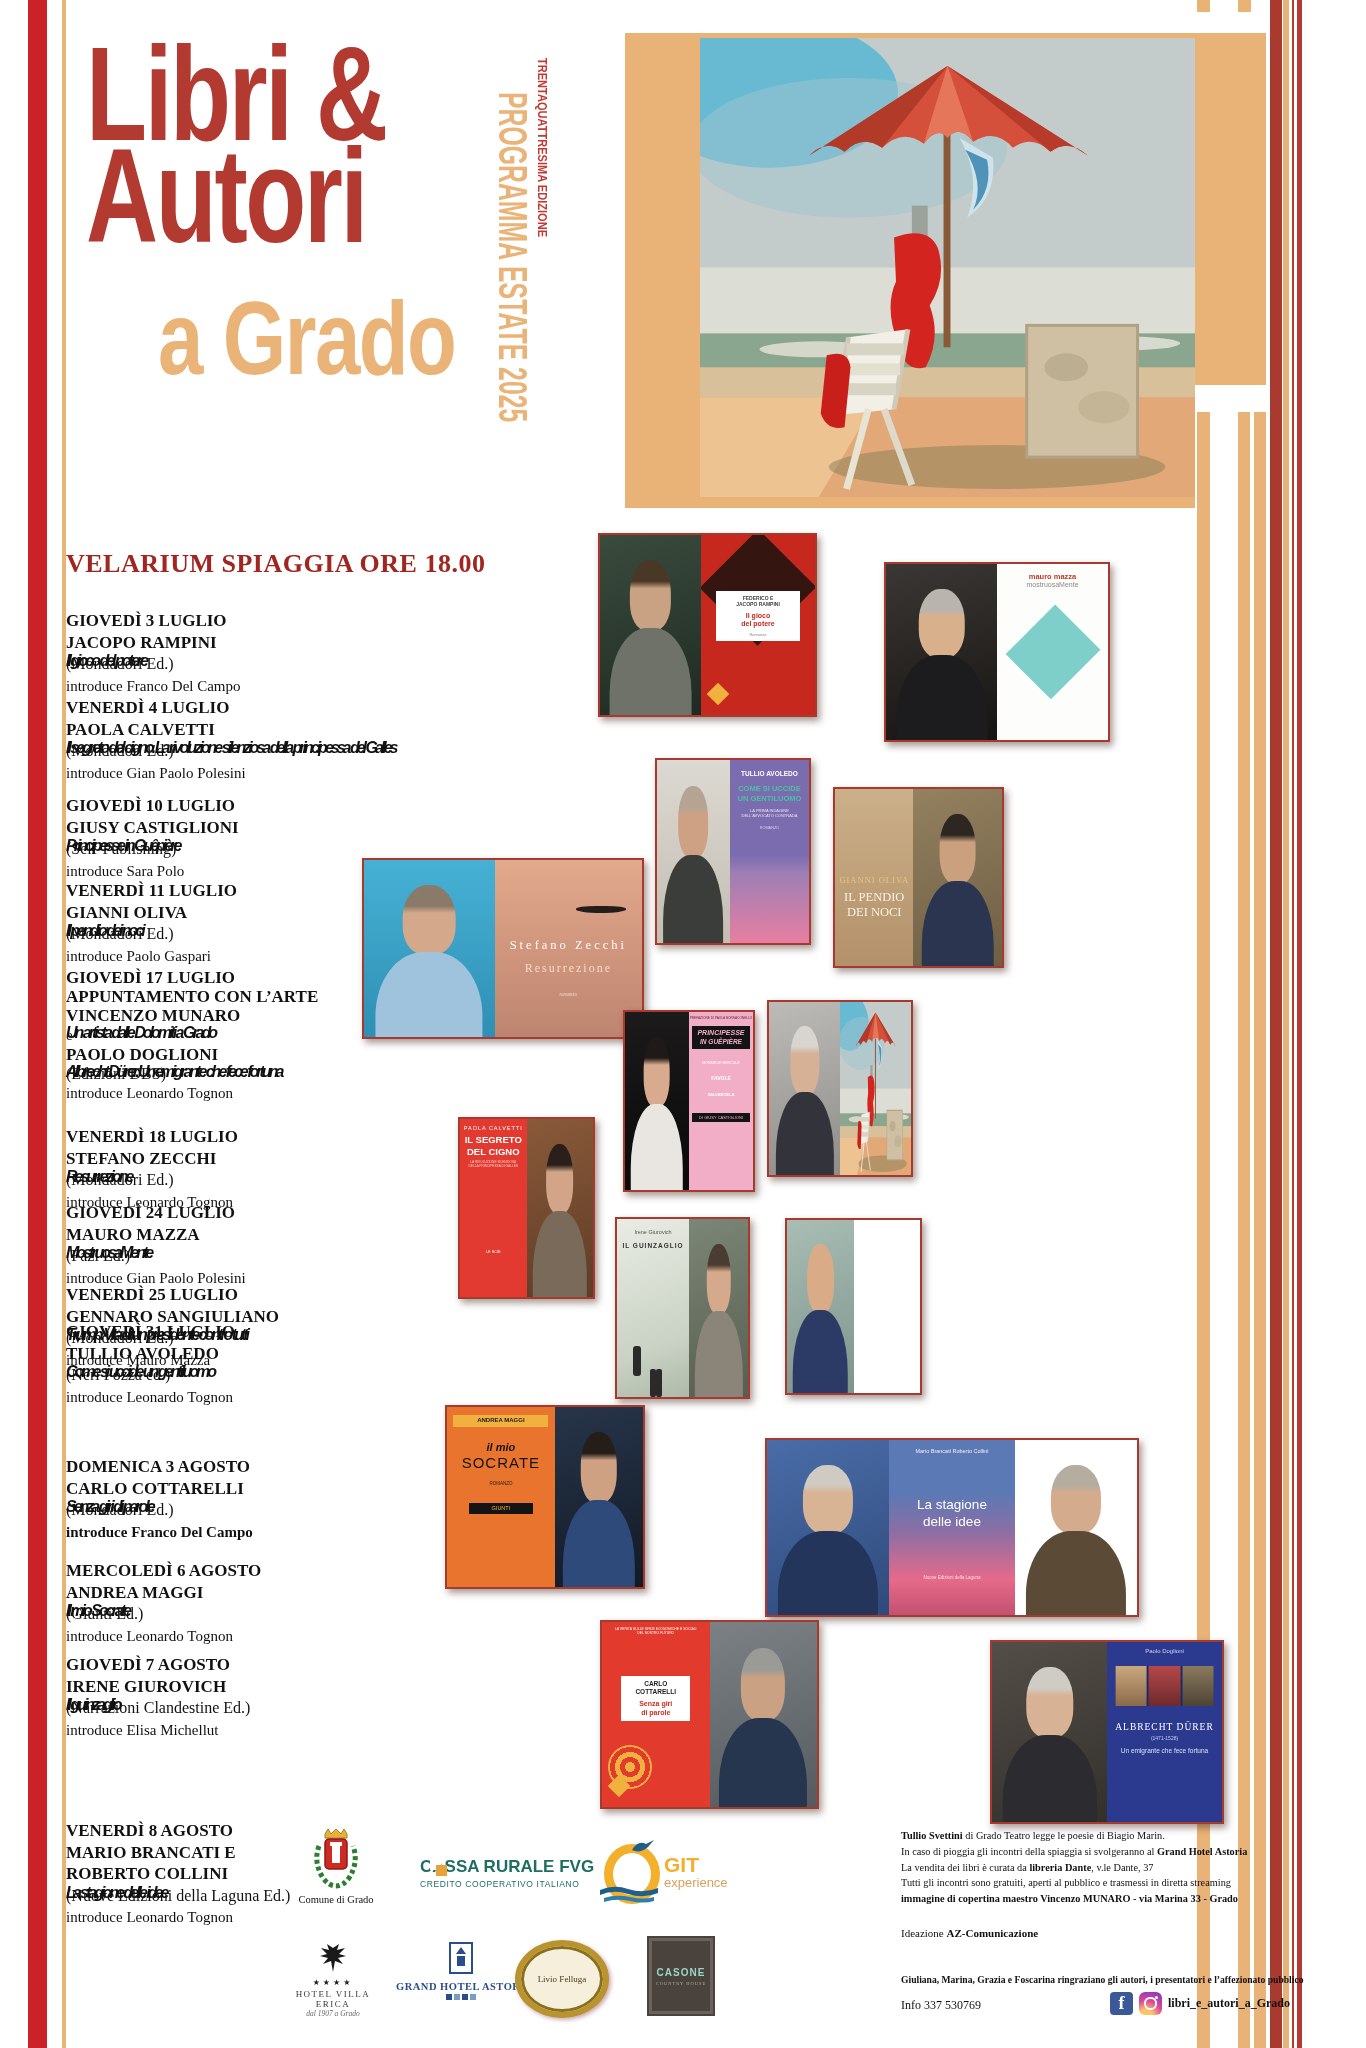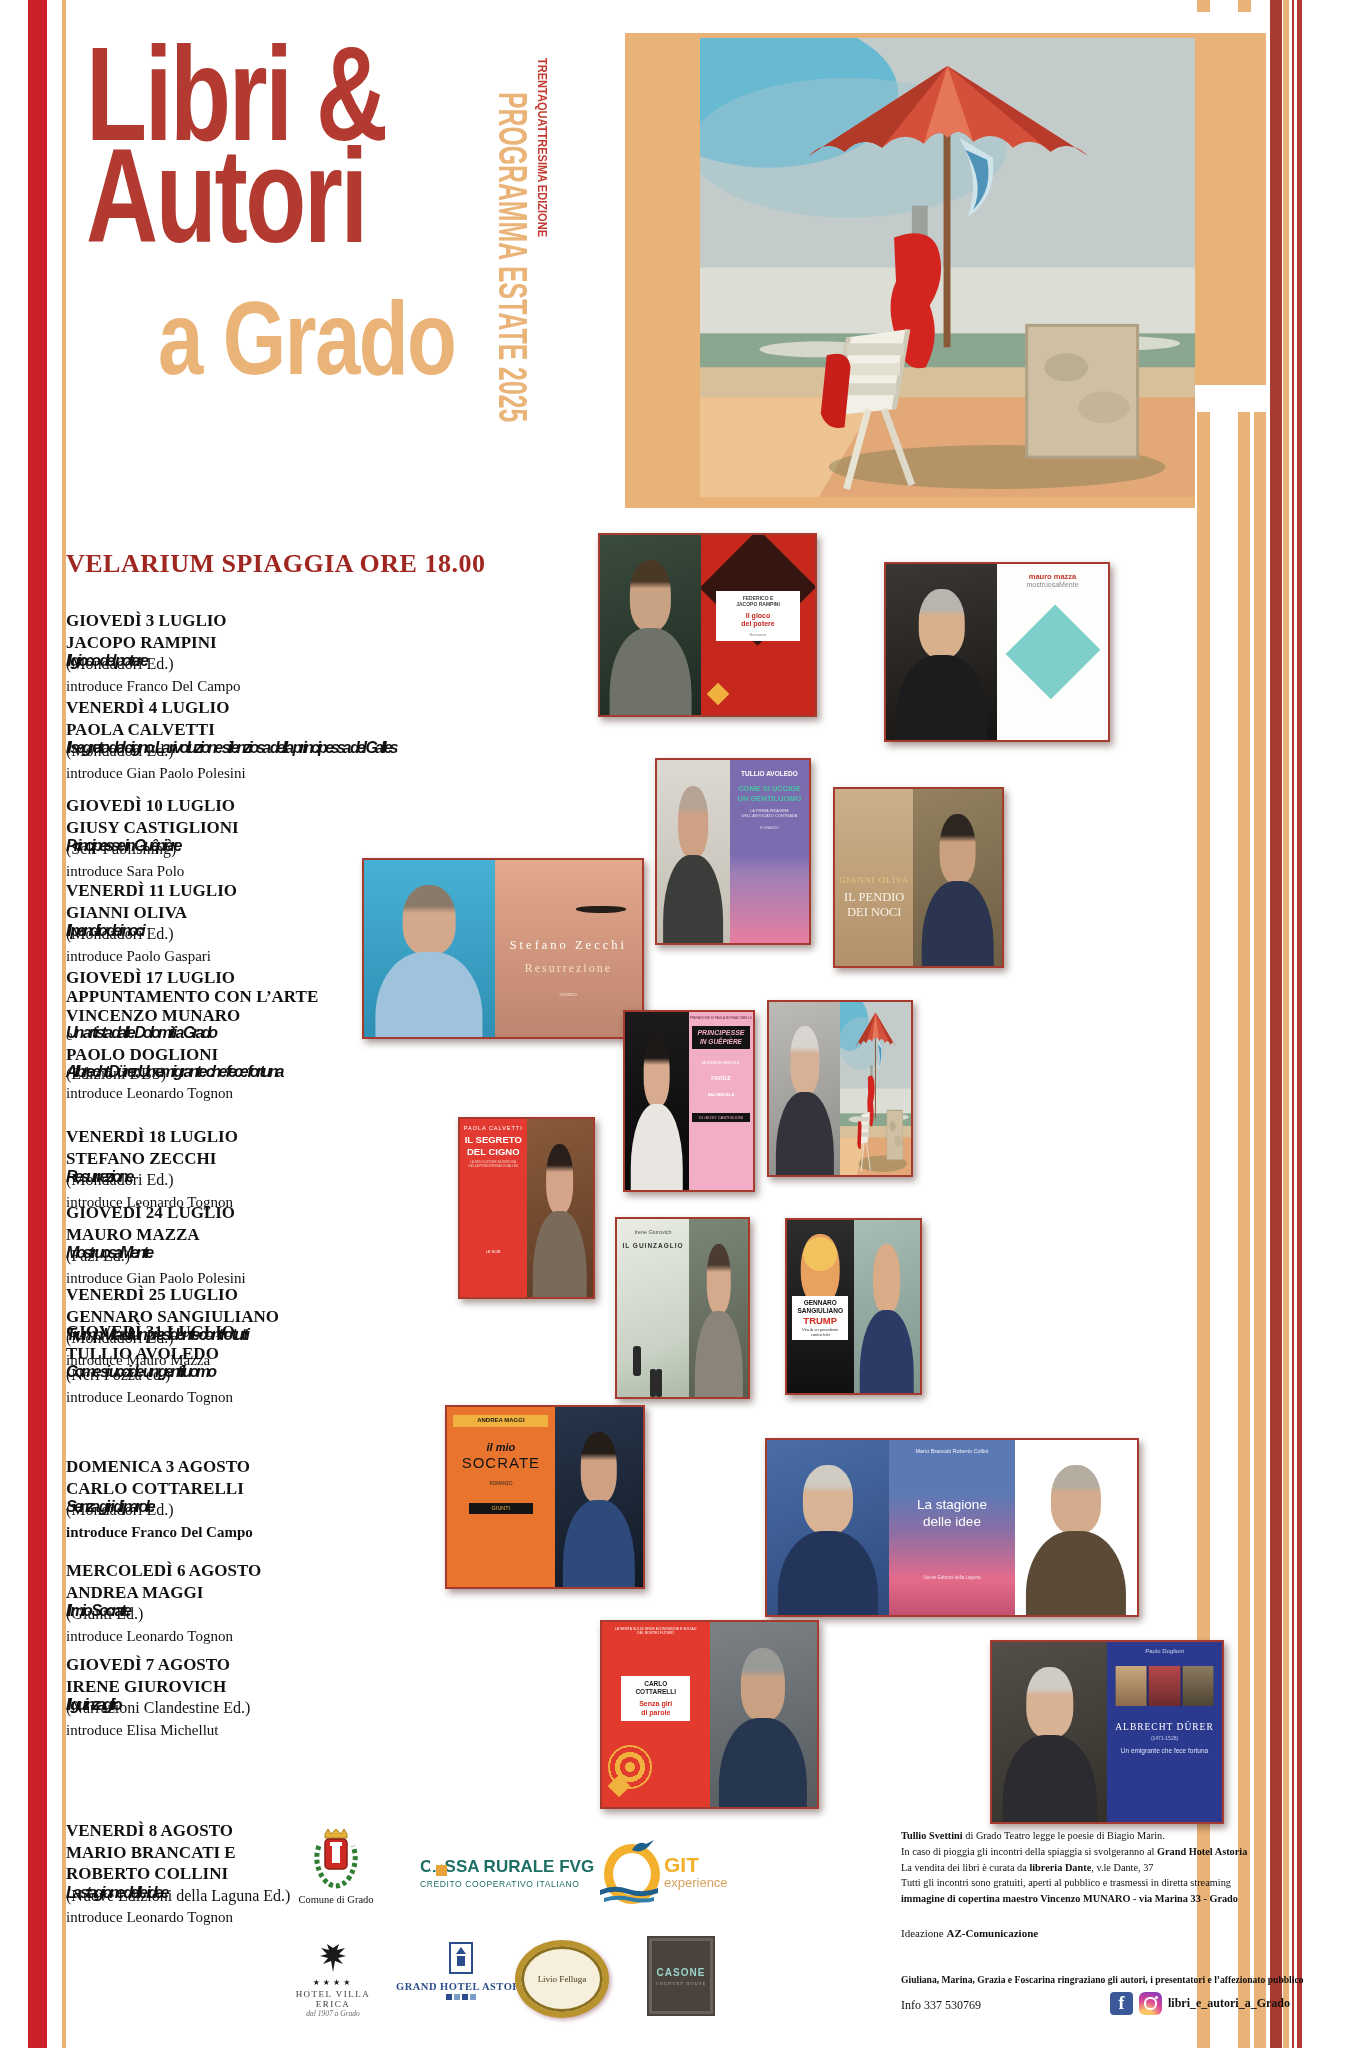--- a/index.html
+++ b/index.html
@@ -327,28 +327,20 @@
         <div class="panel cover" style="flex: 0 0 55%; background: linear-gradient(160deg, rgb(233, 236, 227), rgb(201, 210, 196) 70%, rgb(174, 185, 168));">
           <div class="deco d-dogwalk"></div>
           <div class="cline" style="font-size: 5.5px; color: rgb(85, 85, 85); margin-top: 10px;">Irene Giurovich</div>
           <div class="cline" style="font-size: 6.5px; color: rgb(51, 51, 51); font-weight: 700; letter-spacing: 1px; margin-top: 6px;">IL GUINZAGLIO</div>
         </div>
         <div class="panel " style="flex: 0 0 45%; background: linear-gradient(160deg, rgb(124, 134, 118), rgb(86, 94, 80));">
           <div class="person" style="--skin: #d4a98c; --hair: #4a3c30; --shirt: #8a8578;"></div>
         </div>
       </div>
       <div class="pair" style="left: 785px; top: 1218px; width: 133px; height: 173px;">
-        <div class="panel cover" style="flex: 0 0 50%; background: linear-gradient(rgb(45, 45, 45), rgb(16, 16, 16));">
-          <div class="deco d-trumpface"></div>
-          <div class="cline" style="font-size: 6.5px; color: rgb(17, 17, 17); font-weight: 700; margin-top: 76px; background: rgb(255, 255, 255); width: 84%; padding-top: 3px;">GENNARO</div>
-          <div class="cline" style="font-size: 6.5px; color: rgb(17, 17, 17); font-weight: 700; background: rgb(255, 255, 255); width: 84%;">SANGIULIANO</div>
-          <div class="cline" style="font-size: 9.5px; color: rgb(212, 43, 30); font-weight: 700; background: rgb(255, 255, 255); width: 84%;">TRUMP</div>
-          <div class="cline" style="font-size: 4px; color: rgb(51, 51, 51); background: rgb(255, 255, 255); width: 84%;">Vita di un presidente</div>
-          <div class="cline" style="font-size: 4px; color: rgb(51, 51, 51); background: rgb(255, 255, 255); width: 84%; padding-bottom: 3px;">contro tutti</div>
-        </div>
         <div class="panel " style="flex: 0 0 50%; background: linear-gradient(160deg, rgb(168, 189, 180), rgb(126, 148, 140));">
           <div class="person" style="--skin: #d9ab87; --hair: #d9ab87; --shirt: #2c3a66;"></div>
         </div>
       </div>
       <div class="pair" style="left: 445px; top: 1405px; width: 196px; height: 180px;">
         <div class="panel cover" style="flex: 0 0 55%; background: rgb(232, 116, 46);">
           <div class="cline" style="font-size: 6px; color: rgb(26, 26, 26); font-weight: 700; margin-top: 8px; background: rgb(240, 177, 63); width: 88%; padding-top: 2px; padding-bottom: 2px;">ANDREA MAGGI</div>
           <div class="cline" style="font-size: 11px; color: rgb(20, 20, 20); font-weight: 700; font-style: italic; margin-top: 14px;">il mio</div>
           <div class="cline" style="font-size: 15px; color: rgb(20, 20, 20); font-weight: 400; letter-spacing: 1px;">SOCRATE</div>
           <div class="cline" style="font-size: 4.5px; color: rgb(48, 36, 28); margin-top: 8px;">ROMANZO</div>

